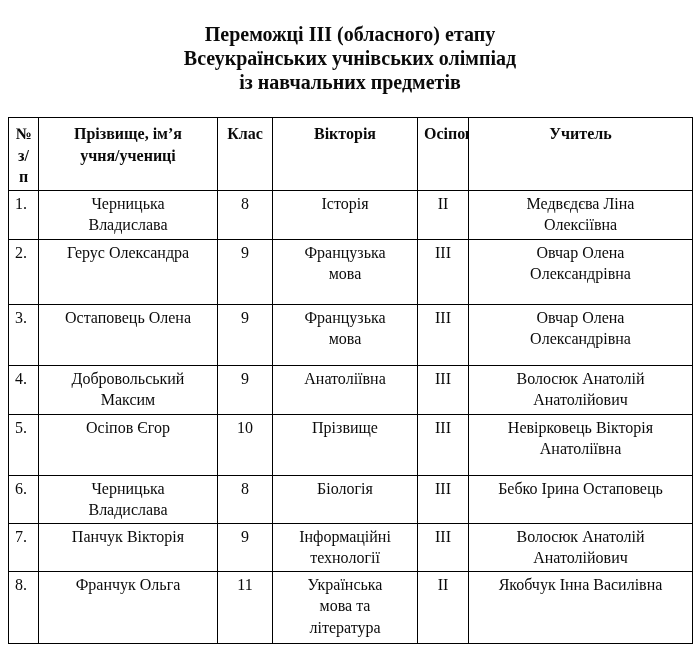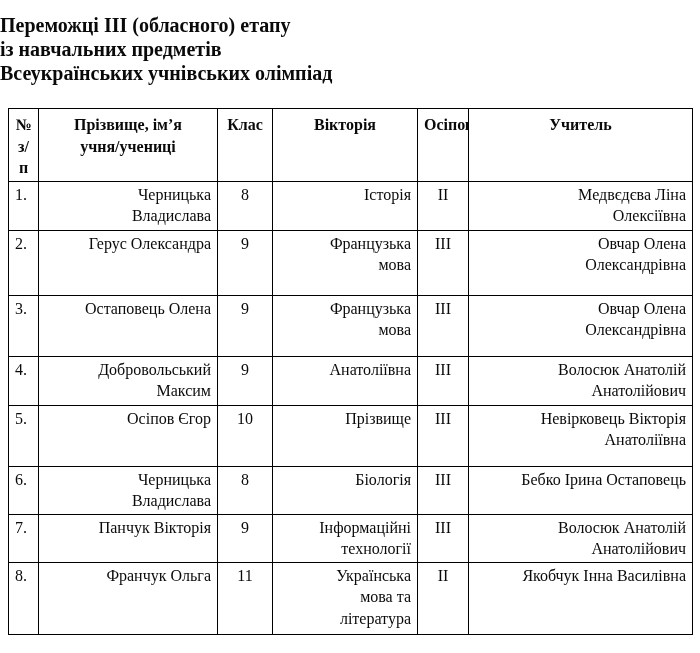--- a/index.html
+++ b/index.html
@@ -5,22 +5,22 @@
   html, body {
     margin: 0;
     padding: 0;
     background: #ffffff;
     width: 700px;
     height: 653px;
     overflow: hidden;
     color: #000000;
   }
   .title-block {
-    padding-top: 13px;
-    text-align: left;
+    padding-top: 22px;
+    text-align: center;
     font-family: "Liberation Serif", "DejaVu Serif", serif;
     font-weight: bold;
     font-size: 20px;
     line-height: 24px;
     color: #0a0a0a;
   }
   table.winners {
     border-collapse: collapse;
     table-layout: fixed;
     margin: 23px 0 0 8px;
@@ -50,41 +50,41 @@
     padding-bottom: 4px;
   }
   td.col-num {
     text-align: left;
     padding-left: 5px;
   }
   td.col-grade, td.col-place {
     text-align: center;
   }
   td.col-name, td.col-subject, td.col-teacher {
-    text-align: right;
+    text-align: center;
   }
   tr.hrow   { height: 70px; }
   tr.r1     { height: 49px; }
   tr.r2     { height: 65px; }
   tr.r3     { height: 61px; }
   tr.r4     { height: 49px; }
   tr.r5     { height: 61px; }
   tr.r6     { height: 47px; }
   tr.r7     { height: 48px; }
   tr.r8     { height: 72px; }
 </style>
 </head>
 <body>
 
 <div>
 
   <div class="title-block">
     <div>Переможці ІІІ (обласного) етапу</div>
+    <div>Всеукраїнських учнівських олімпіад</div>
     <div>із навчальних предметів</div>
-    <div>Всеукраїнських учнівських олімпіад</div>
   </div>
 
   <table class="winners">
     <colgroup>
       <col style="width:30px">
       <col style="width:179px">
       <col style="width:55px">
       <col style="width:145px">
       <col style="width:51px">
       <col style="width:224px">

